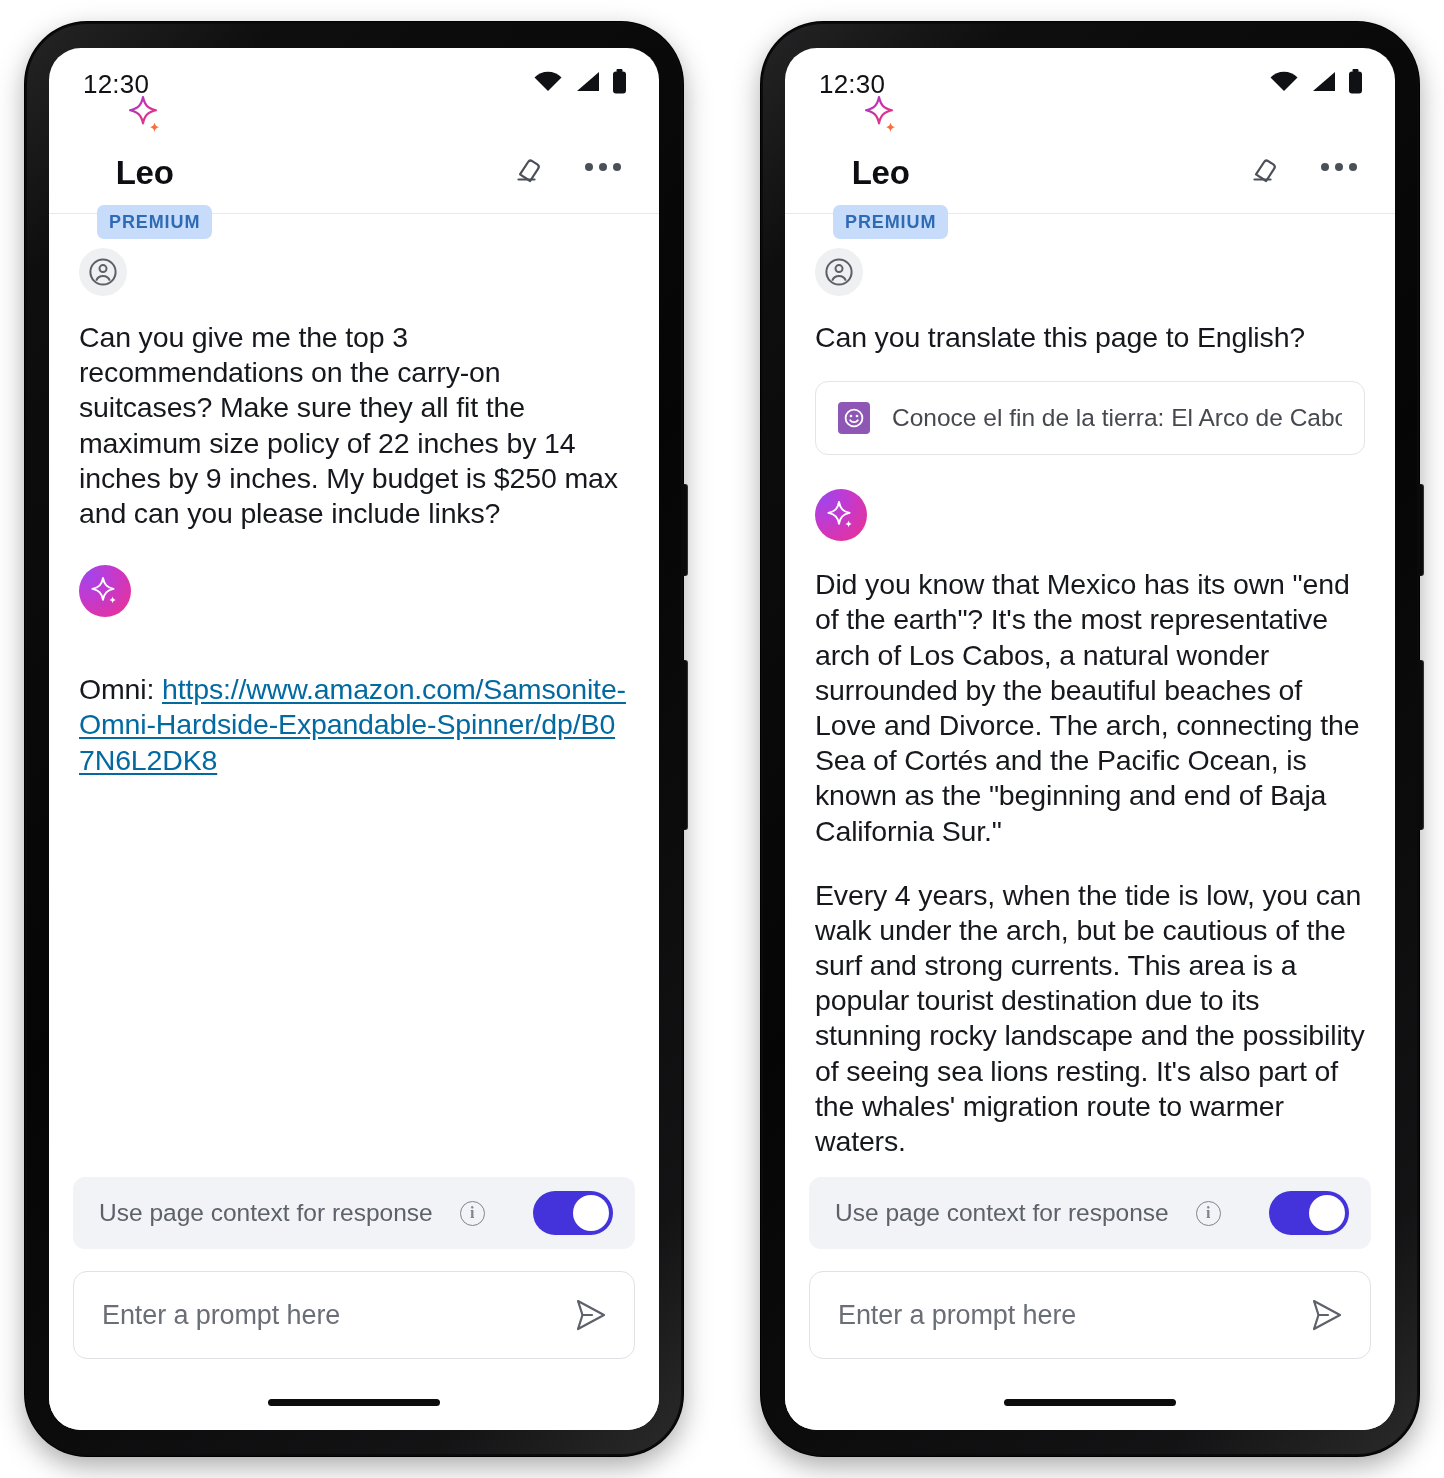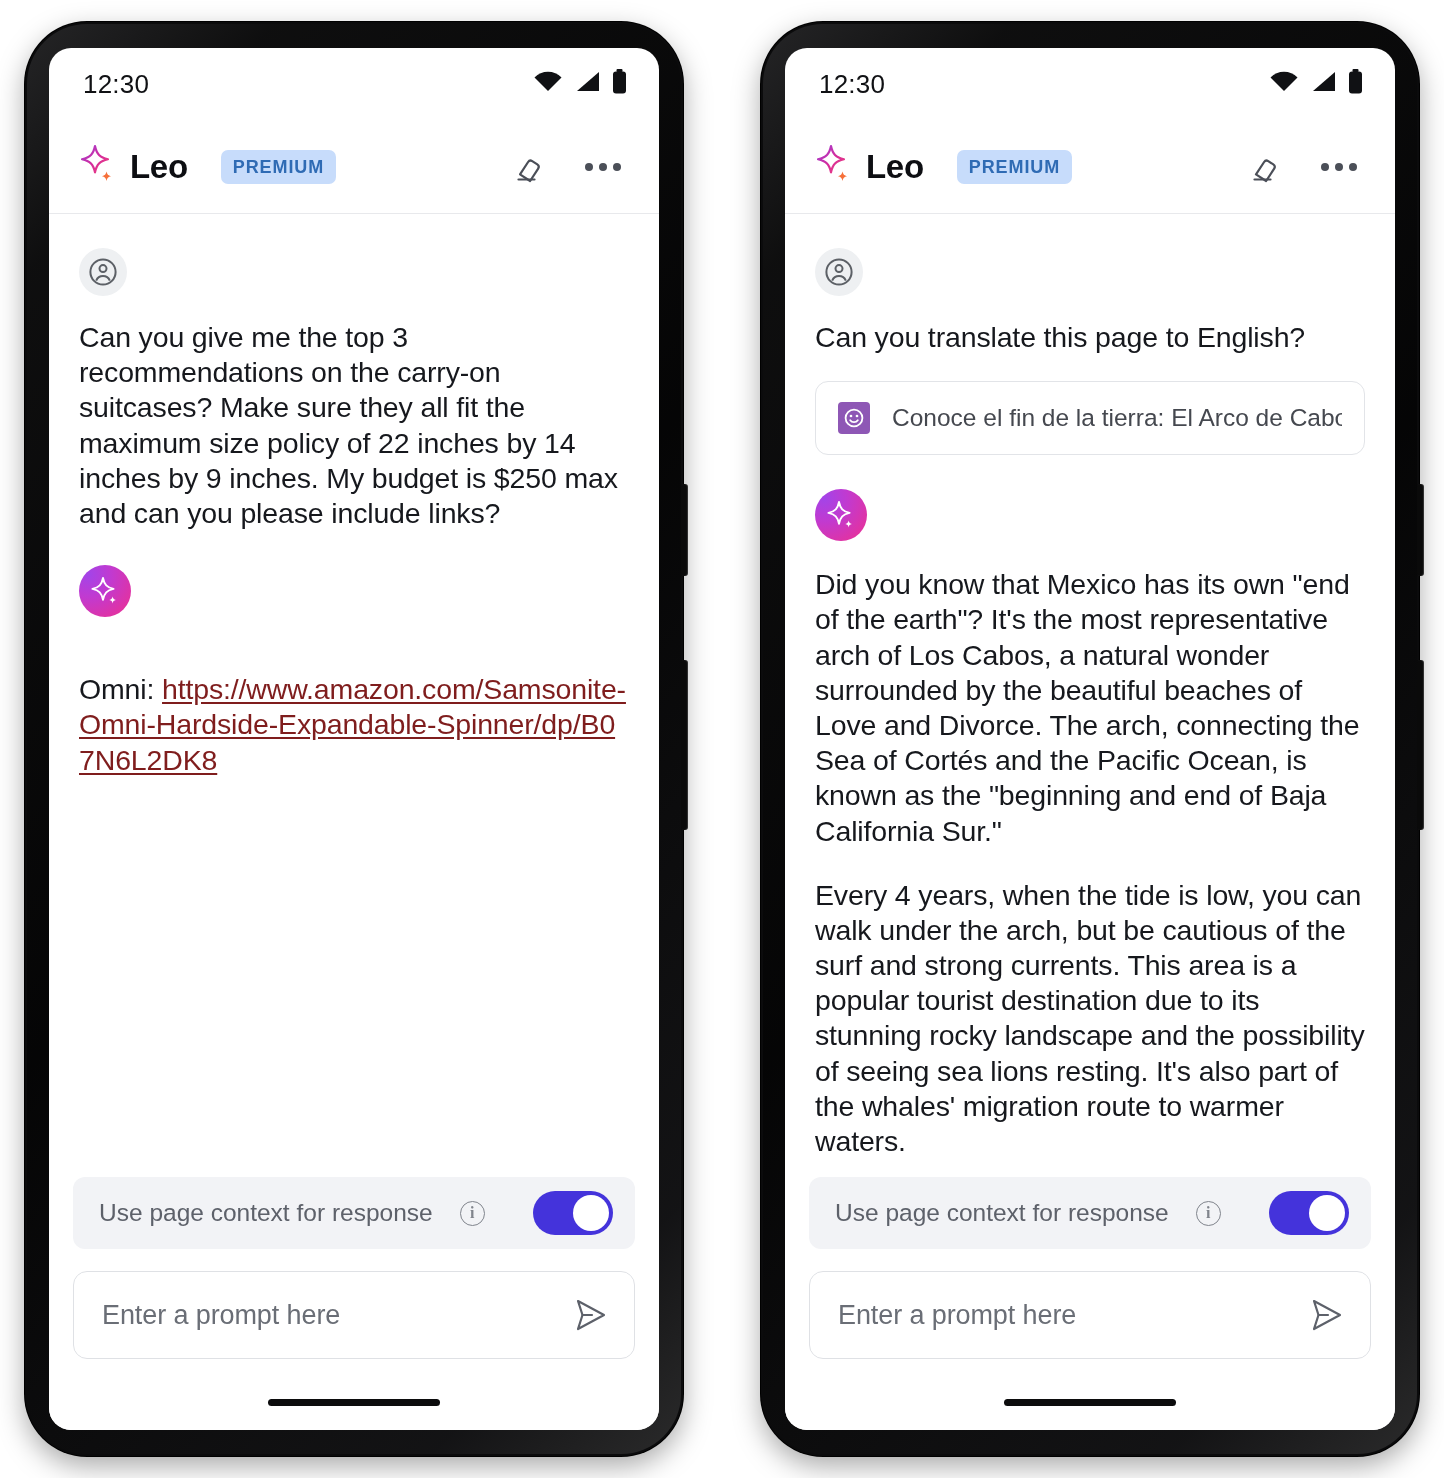--- a/index.html
+++ b/index.html
@@ -35,21 +35,21 @@
     border-radius:60px;
     background:linear-gradient(135deg,#3a3a3c 0%,#111 12%,#000 50%,#1a1a1c 88%,#444 100%);
     opacity:.55;
     pointer-events:none;
   }
   .screen {
     position: relative;
     z-index: 2;
     width: 100%; height: 100%;
     background: #ffffff;
-    border-radius: 22px;
+    border-radius: 32px;
     overflow: hidden;
     display: flex;
     flex-direction: column;
   }
   
   .side-btn {
     position: absolute;
     right: -5px;
     width: 7px;
     background: #0a0a0a;
@@ -78,21 +78,21 @@
 
   
   .app-header {
     height: 94px;
     display: flex;
     align-items: center;
     padding: 0 28px 0 28px;
     border-bottom: 1px solid #e8e9ec;
     flex: 0 0 auto;
   }
-  .brand { display: flex; align-items: center; gap: 13px; }
+  .brand { display: flex; align-items: center; gap: 13px; flex-direction: column; }
   .brand-name {
     font-size: 33px;
     font-weight: 700;
     color: #0d0e12;
     letter-spacing: -.3px;
   }
   .premium-badge {
     background: #c7dcfb;
     color: #2f6bb4;
     font-size: 18px;
@@ -138,21 +138,21 @@
   }
   .msg {
     font-size: 28.5px;
     line-height: 1.235;
     color: #16181d;
     letter-spacing: -.15px;
   }
   .msg p { margin: 0; }
   .msg .gap { height: 29px; }
   .msg a {
-    color: #7f1d1d;
+    color: #0369a1;
     text-decoration: underline;
     text-underline-offset: 3px;
     word-break: break-all;
   }
 
   
   .ctx-card {
     margin-top: 26px;
     border: 1px solid #e2e4e8;
     border-radius: 13px;

